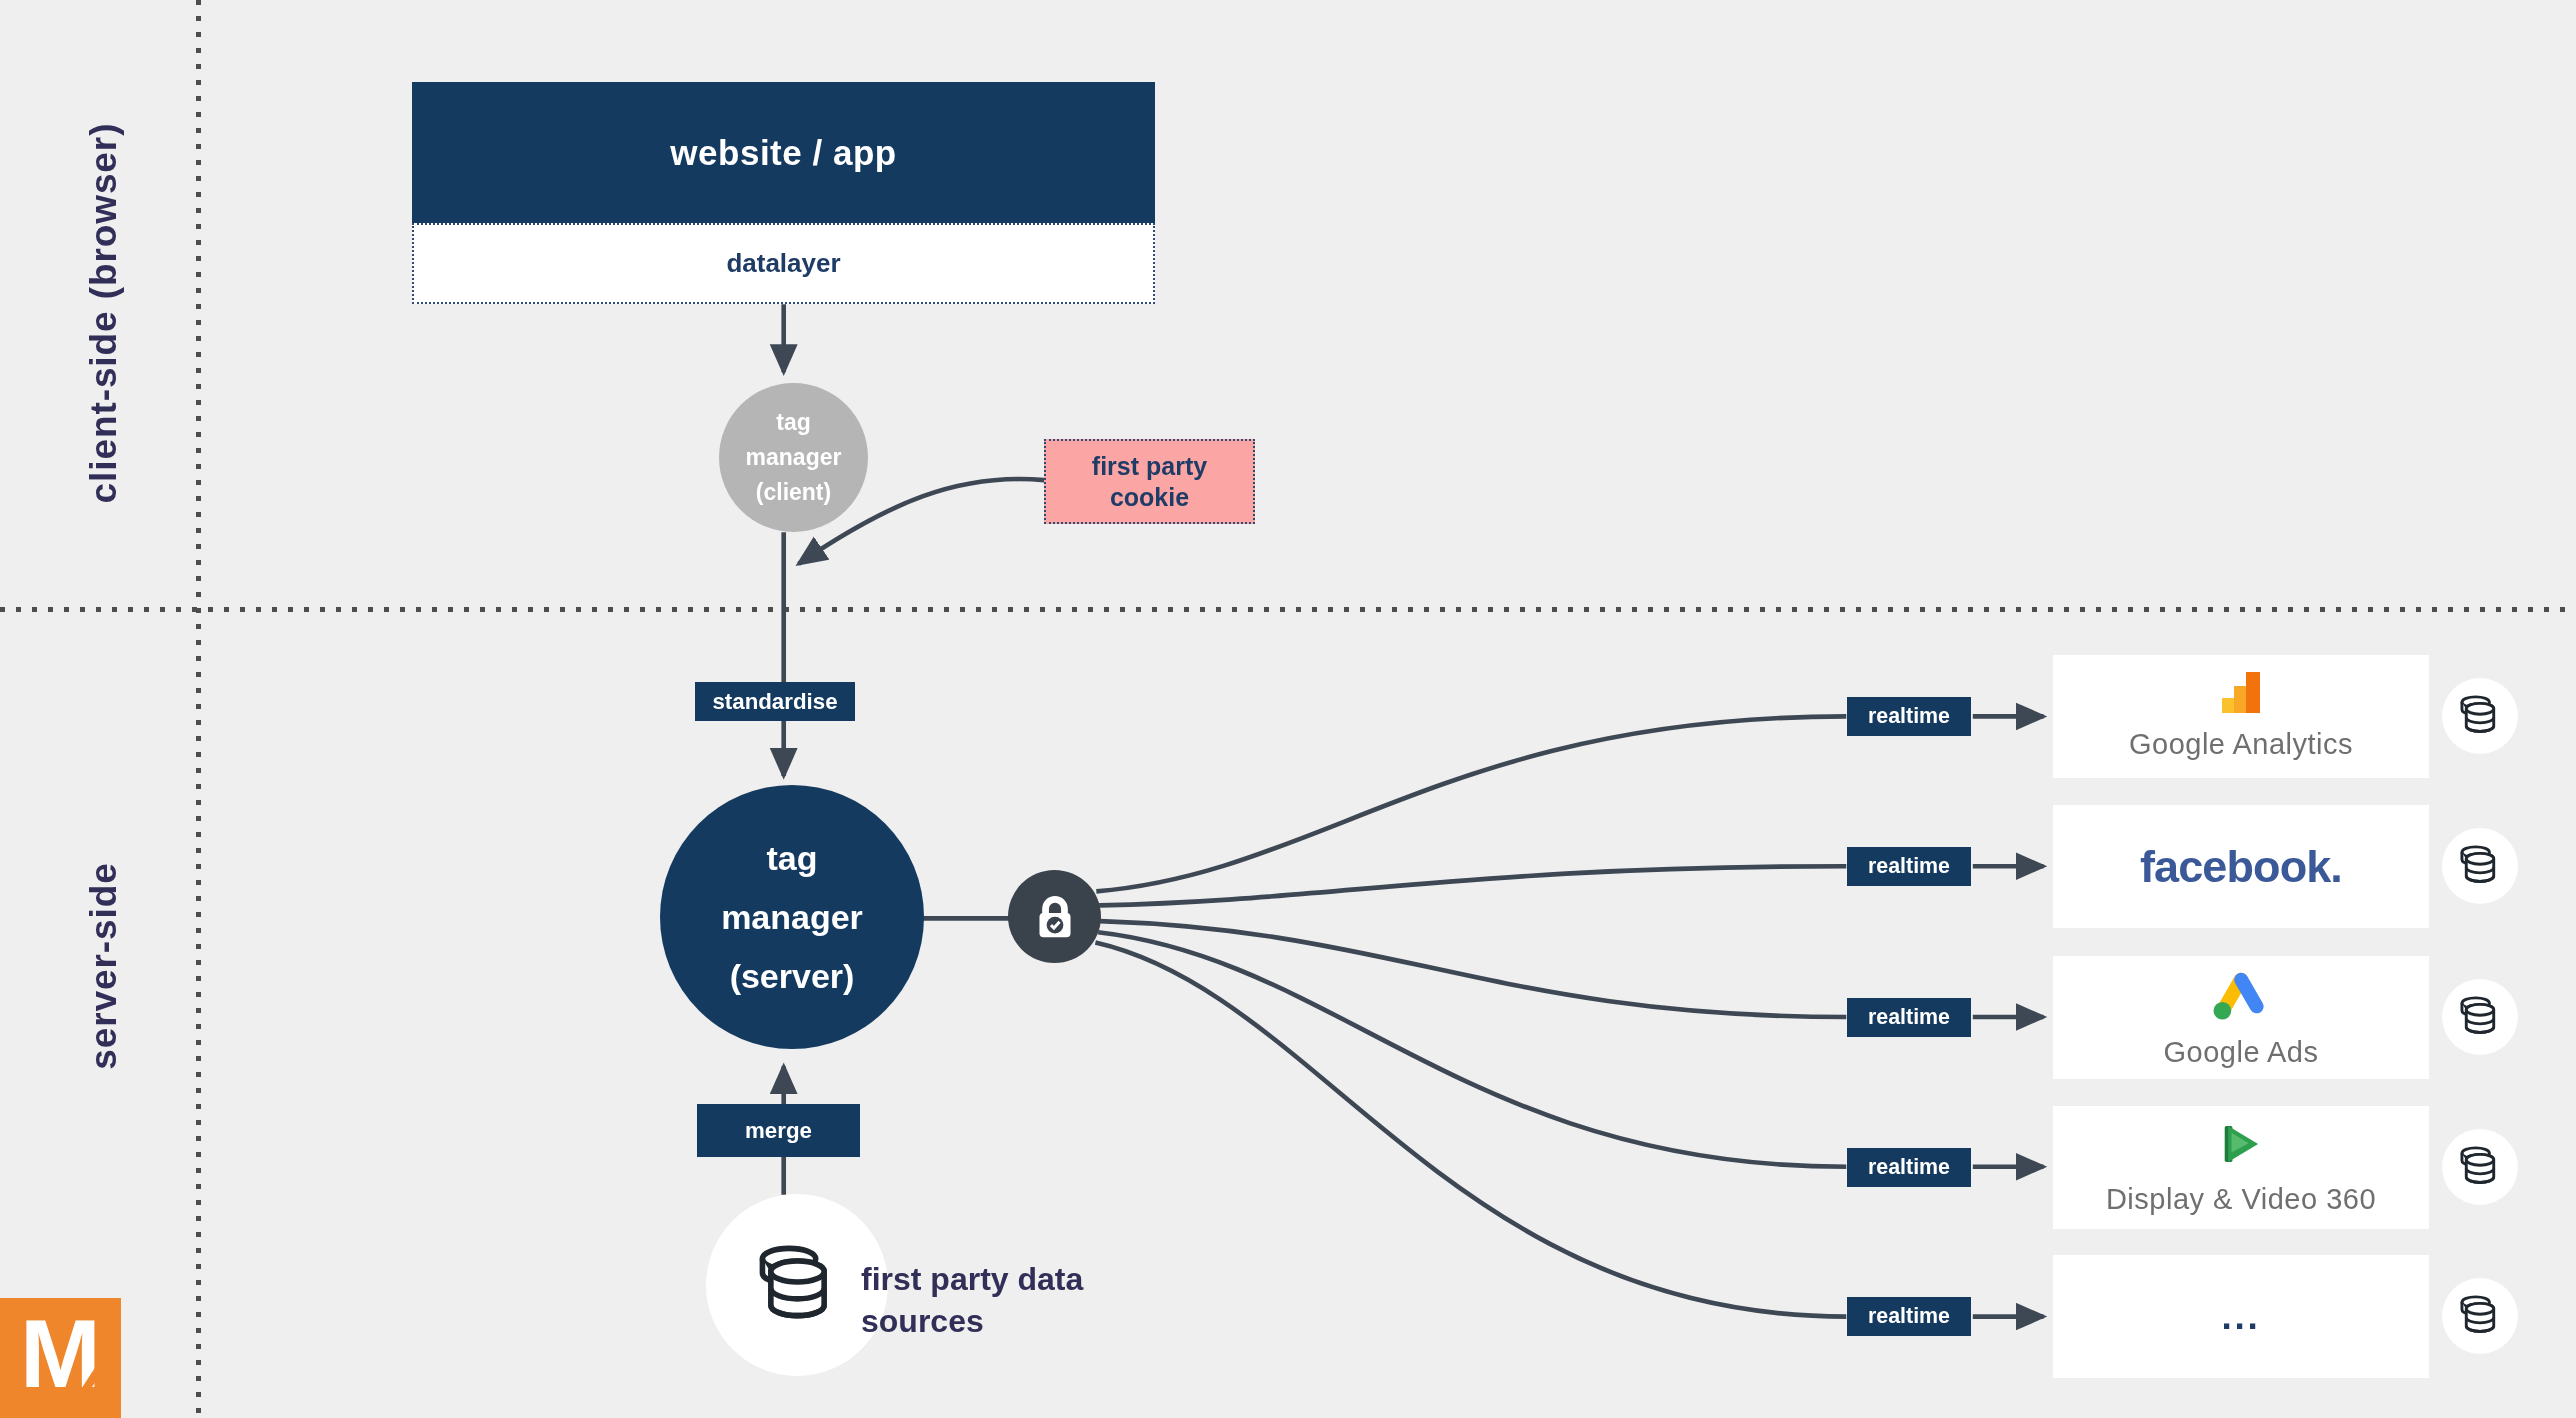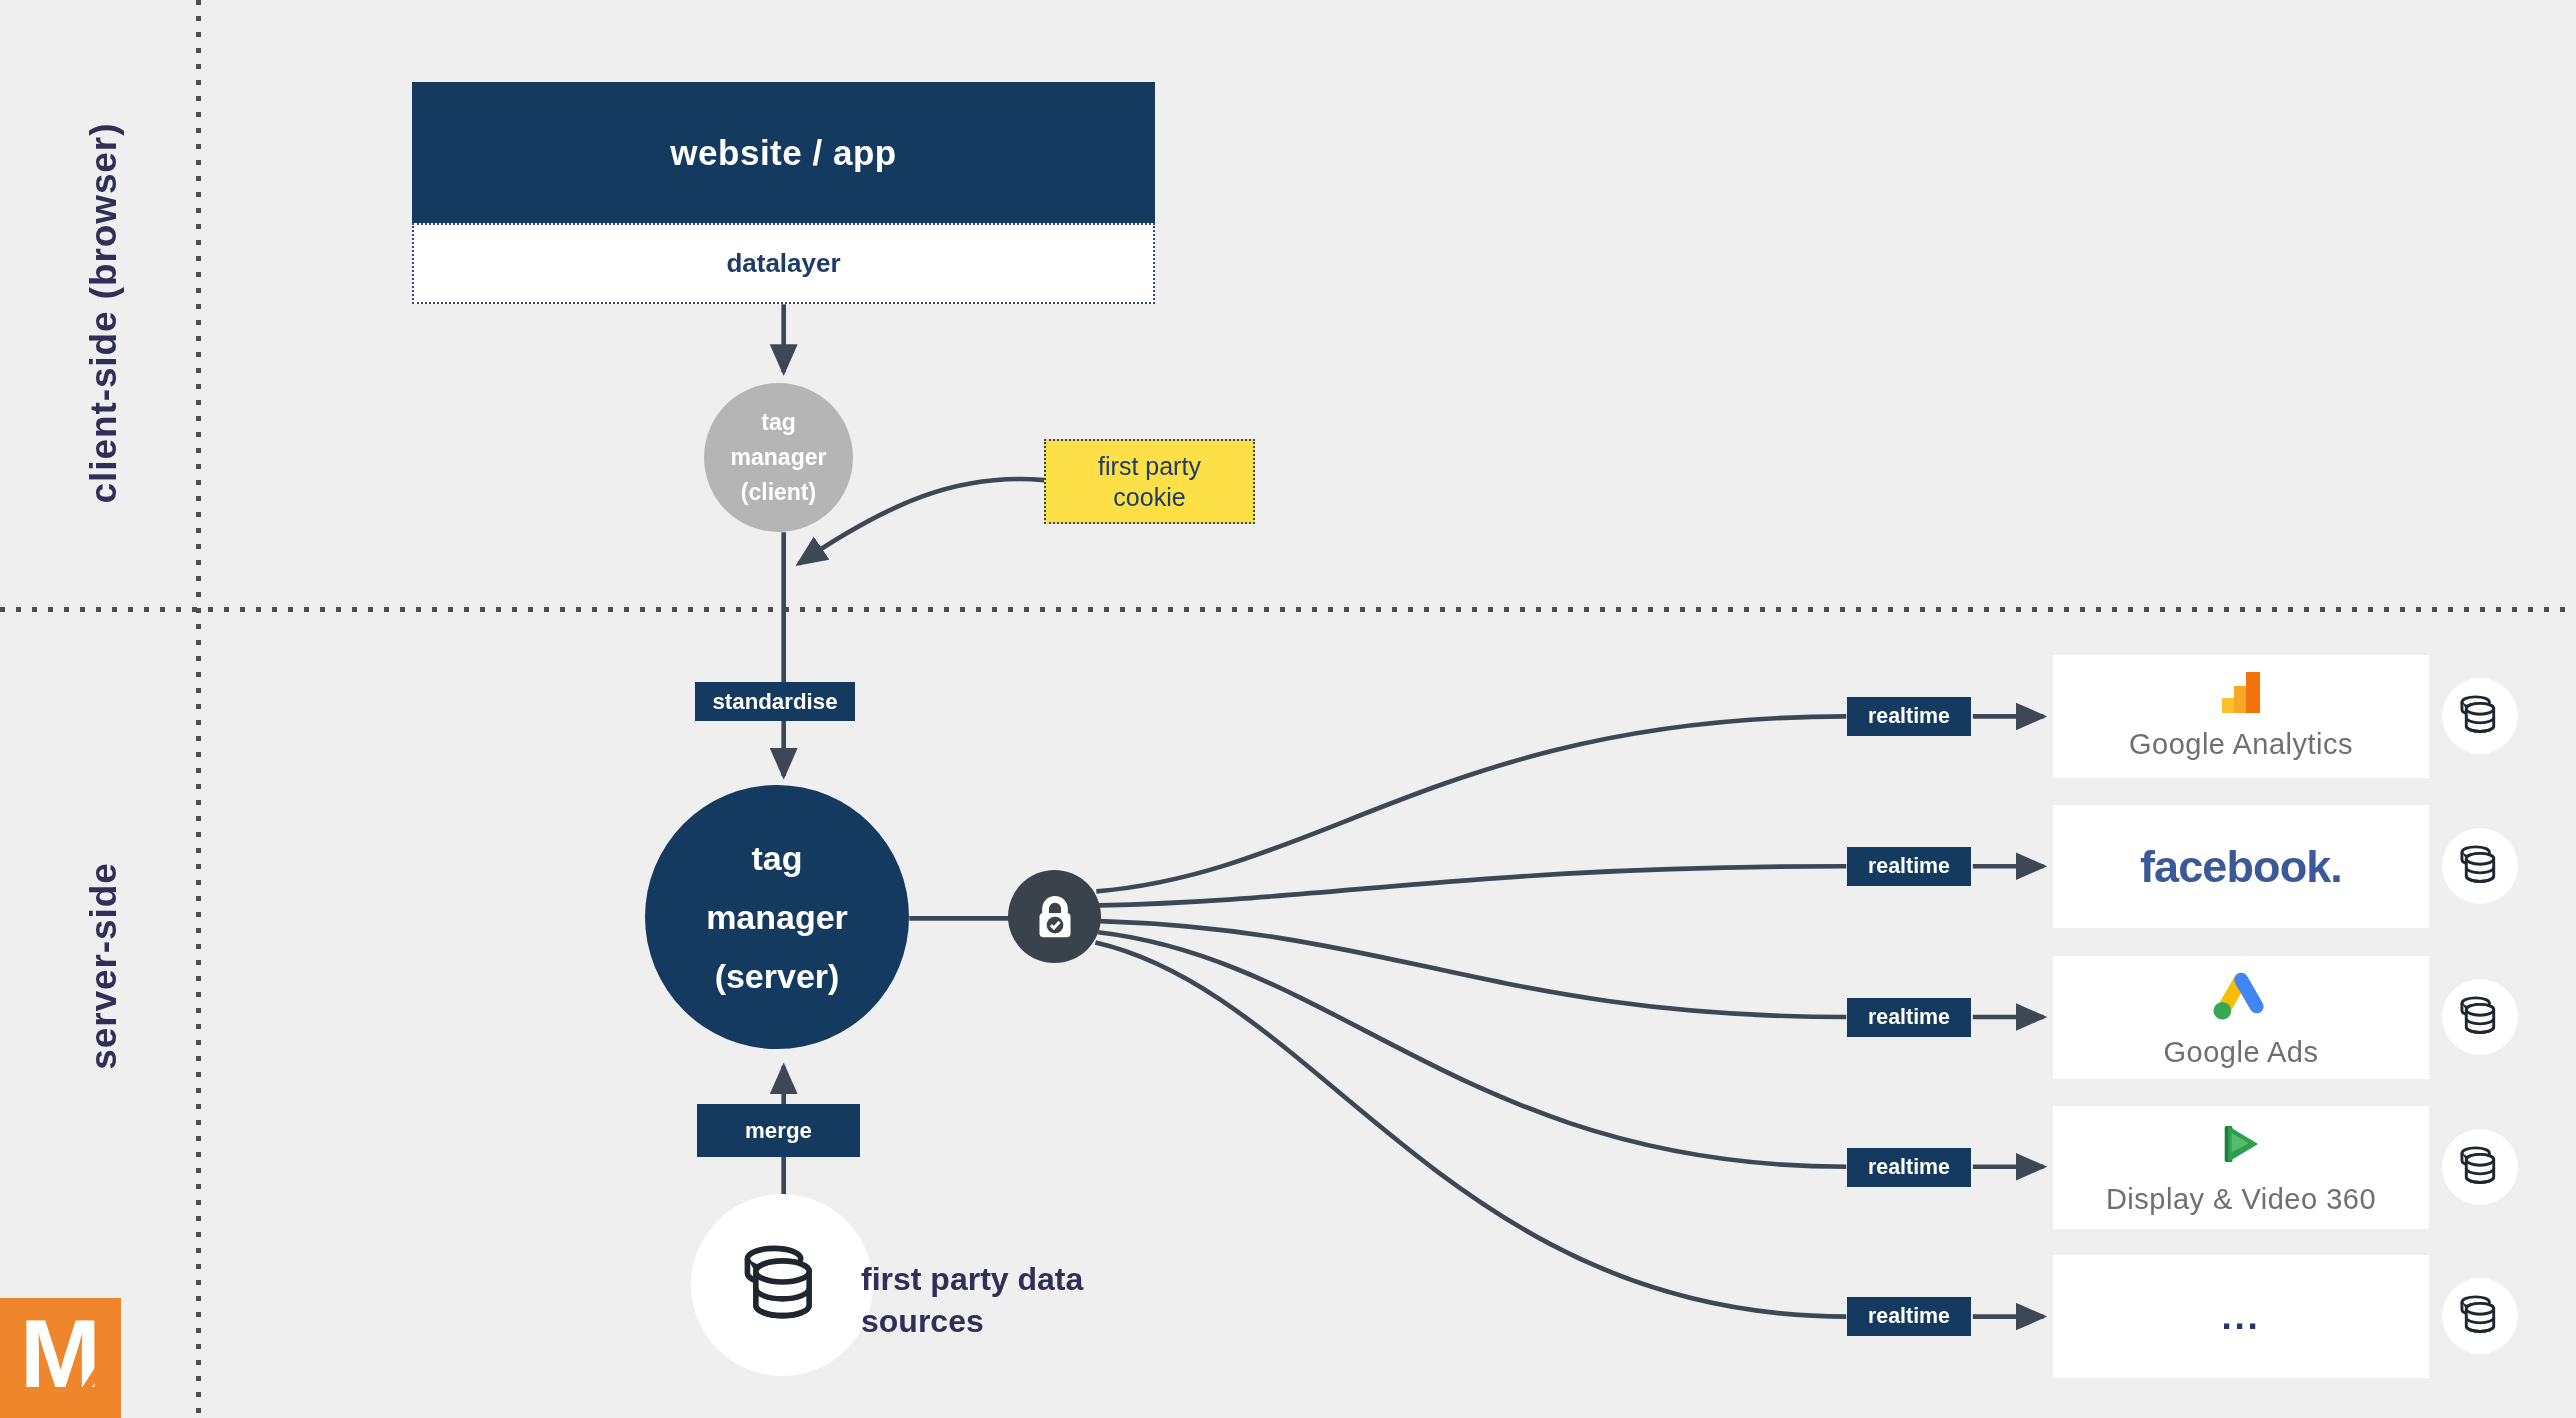--- a/index.html
+++ b/index.html
@@ -21,30 +21,30 @@
   .node{position:absolute;z-index:2;box-sizing:border-box;}
   
   .website-box{left:412px;top:82px;width:743px;height:141px;background:#143a60;
     display:flex;align-items:center;justify-content:center;color:#fff;
     font-size:35px;font-weight:bold;letter-spacing:0.5px;}
   .datalayer-box{left:412px;top:223px;width:743px;height:81px;background:#ffffff;
     border:2.8px dotted #2c4a74;display:flex;align-items:center;justify-content:center;
     color:#1e3c66;font-size:26px;font-weight:bold;}
   
   .circle{border-radius:50%;display:flex;flex-direction:column;
-    align-items:center;justify-content:center;text-align:center;}
+    align-items:center;justify-content:center;text-align:center;margin-left:15px;}
   .tm-client{left:704px;top:383px;width:149px;height:149px;background:#b5b5b5;
     color:#fff;font-size:23px;font-weight:bold;line-height:35px;}
   .tm-server{left:645px;top:785px;width:264px;height:264px;background:#143a60;
     color:#fff;font-size:34px;font-weight:bold;line-height:59px;}
   .data-circle{left:691px;top:1194px;width:182px;height:182px;background:#ffffff;}
   
-  .cookie-box{left:1044px;top:439px;width:211px;height:85px;background:#fde047;
+  .cookie-box{left:1044px;top:439px;width:211px;height:85px;background:#fca5a5;
     border:2.8px dotted #2c4a74;display:flex;flex-direction:column;align-items:center;
-    justify-content:center;color:#1e3c66;font-size:25px;font-weight:normal;line-height:31px;}
+    justify-content:center;color:#1e3c66;font-size:25px;font-weight:bold;line-height:31px;}
   
   .badge{background:#143a60;color:#fff;font-weight:bold;display:flex;
     align-items:center;justify-content:center;z-index:3;}
   .badge-standardise{left:695px;top:682px;width:160px;height:39px;font-size:22.3px;}
   .badge-merge{left:697px;top:1104px;width:163px;height:53px;font-size:22.3px;}
   
   .lock-circle{left:1008px;top:870px;width:93px;height:93px;background:#3a434c;
     border-radius:50%;display:flex;align-items:center;justify-content:center;}
   
   .fpds{left:861px;top:1258px;width:409px;text-align:left;color:#312f58;

